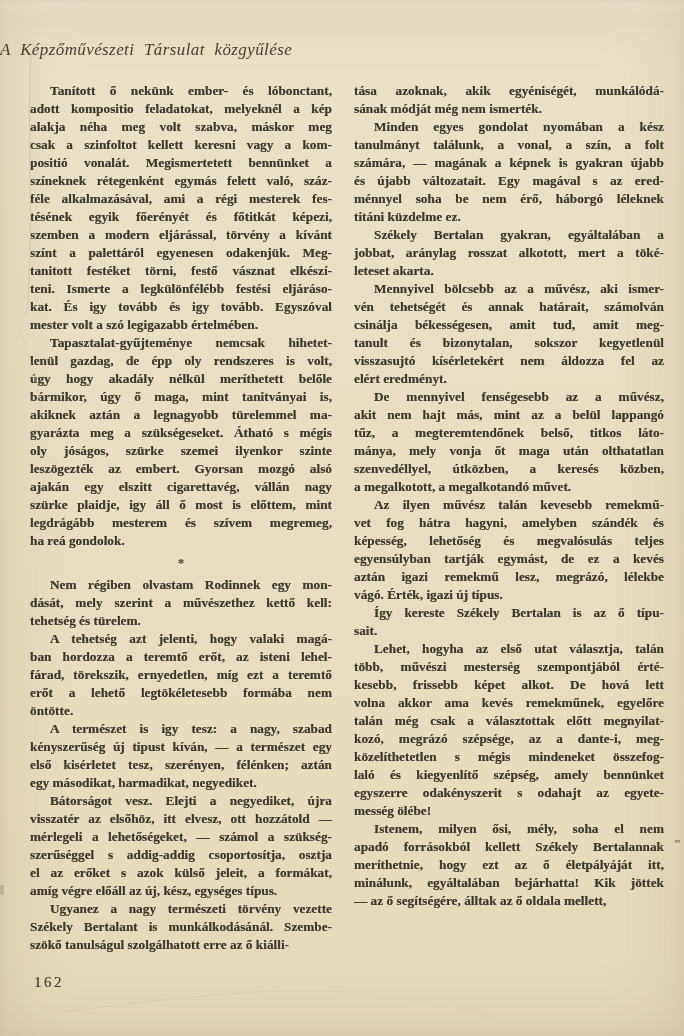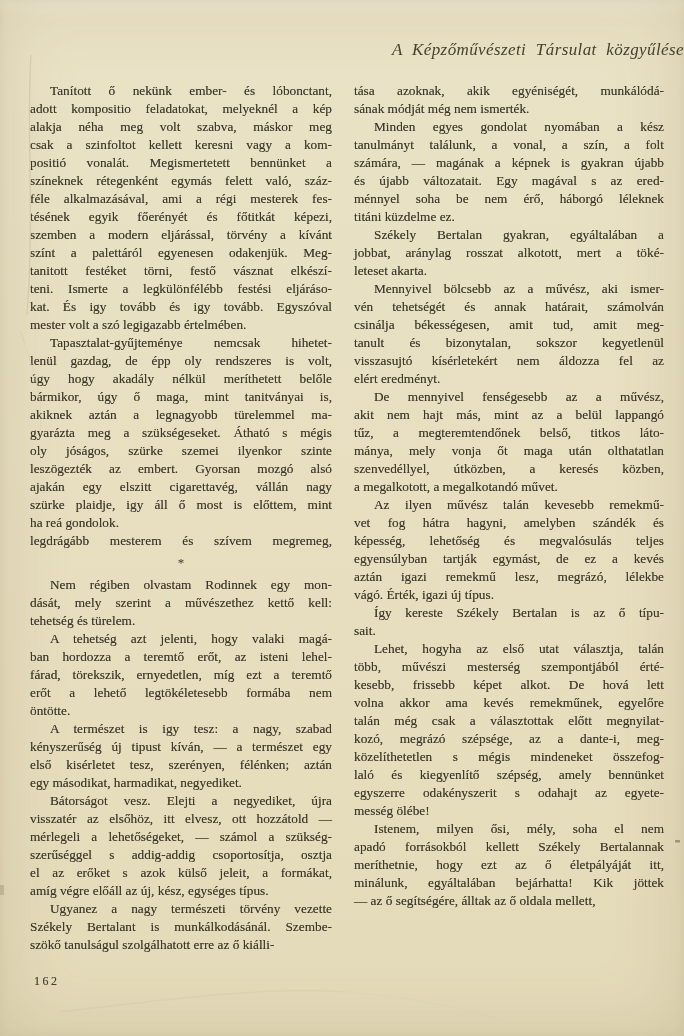--- a/index.html
+++ b/index.html
@@ -12,32 +12,33 @@
   .page{
     position:absolute;inset:0;
     background:linear-gradient(180deg,#f0ead2 0%,#eae2c6 2%,#e8e0c2 30%,#e6ddbd 75%,#e3dab9 100%);
   }
   .page::after{
     content:"";position:absolute;inset:0;pointer-events:none;
     box-shadow:inset 0 0 70px rgba(120,108,66,0.18), inset 0 0 8px rgba(140,128,86,0.10);
   }
   .header{
     margin-top:40px;
-    text-align:right;
+    text-align:left;
     font-style:italic;
     font-size:17px;
     word-spacing:5px;
     letter-spacing:0.4px;
     color:#46412f;
   }
   .columns{
     display:flex;
     margin:22px 20px 0 30px;
     gap:22px;
     position:relative;
+    font-weight:bold;
   }
   .col{width:302px;}
   .col.right{width:310px;}
   .para{margin:0;}
   .line{
     font-size:13.3px;
     line-height:18px;
     color:#3c382b;
     text-align:justify;
     text-align-last:justify;
@@ -47,21 +48,21 @@
   .line.last{text-align-last:left;}
   .line.indent{text-indent:20px;}
   .separator{
     height:26px;
     display:flex;align-items:center;justify-content:center;
     font-size:13px;color:#3c382b;
   }
   .page-number{
     position:absolute;
     left:34px;top:974px;
-    font-size:12px;
+    font-size:15px;
     letter-spacing:2.5px;
     color:#46412f;
     text-shadow:0 0 0.5px rgba(62,56,40,0.5);
   }
   .creases{position:absolute;inset:0;pointer-events:none;}
 </style>
 </head>
 <body>
 
 <div class="page">
@@ -90,22 +91,22 @@
           <div class="line indent">Tapasztalat-gyűjteménye nemcsak hihetet-</div>
           <div class="line">lenül gazdag, de épp oly rendszeres is volt,</div>
           <div class="line">úgy hogy akadály nélkül meríthetett belőle</div>
           <div class="line">bármikor, úgy ő maga, mint tanitványai is,</div>
           <div class="line">akiknek aztán a legnagyobb türelemmel ma-</div>
           <div class="line">gyarázta meg a szükségeseket. Átható s mégis</div>
           <div class="line">oly jóságos, szürke szemei ilyenkor szinte</div>
           <div class="line">leszögezték az embert. Gyorsan mozgó alsó</div>
           <div class="line">ajakán egy elszitt cigarettavég, vállán nagy</div>
           <div class="line">szürke plaidje, igy áll ő most is előttem, mint</div>
+          <div class="line">legdrágább mesterem és szívem megremeg,</div>
           <div class="line last">ha reá gondolok.</div>
-          <div class="line">legdrágább mesterem és szívem megremeg,</div>
         </div>
         <div class="separator">
           <span>*</span>
         </div>
         <div class="para">
           <div class="line indent">Nem régiben olvastam Rodinnek egy mon-</div>
           <div class="line">dását, mely szerint a művészethez kettő kell:</div>
           <div class="line last">tehetség és türelem.</div>
         </div>
         <div class="para">

